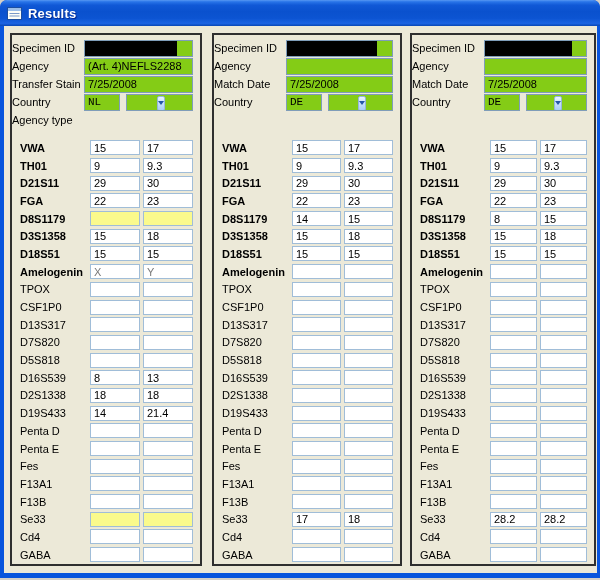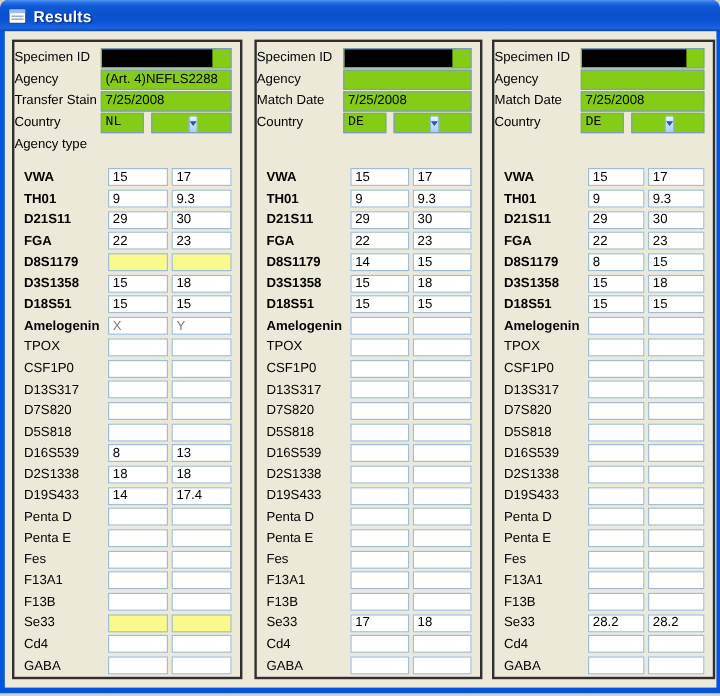--- a/index.html
+++ b/index.html
@@ -260,21 +260,21 @@
             <div class="cell">
               <span>18</span>
             </div>
           </div>
           <div class="grid-row">
             <div class="lbl">D19S433</div>
             <div class="cell">
               <span>14</span>
             </div>
             <div class="cell">
-              <span>17.4</span>
+              <span>21.4</span>
             </div>
           </div>
           <div class="grid-row">
             <div class="lbl">Penta D</div>
             <div class="cell">
               <span></span>
             </div>
             <div class="cell">
               <span></span>
             </div>

